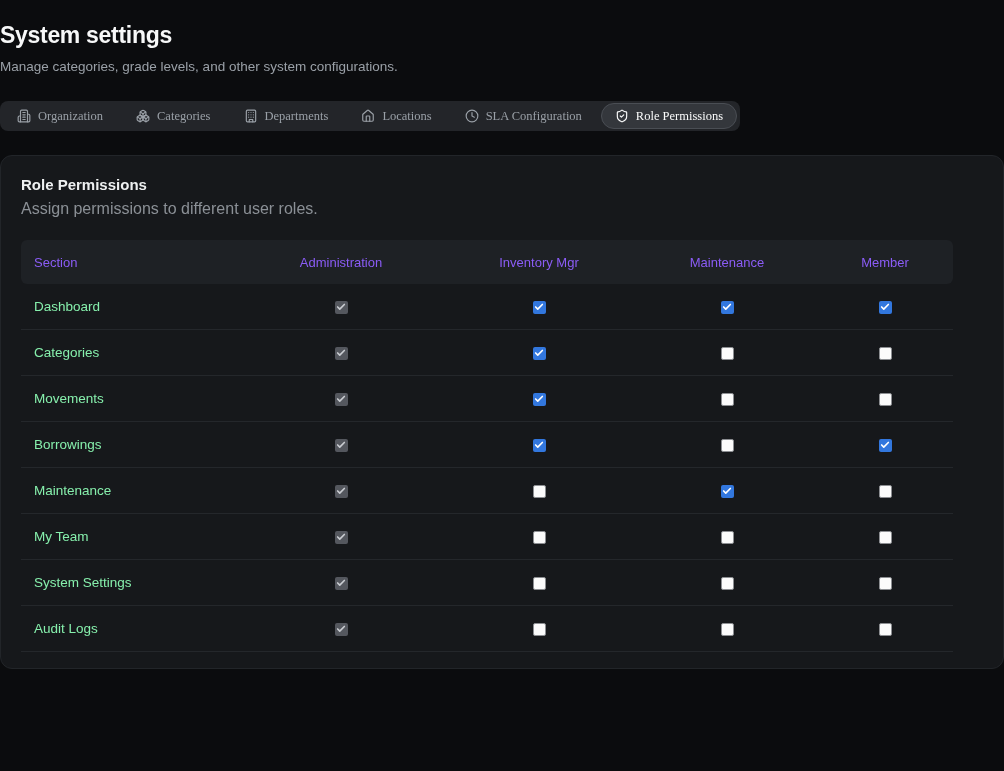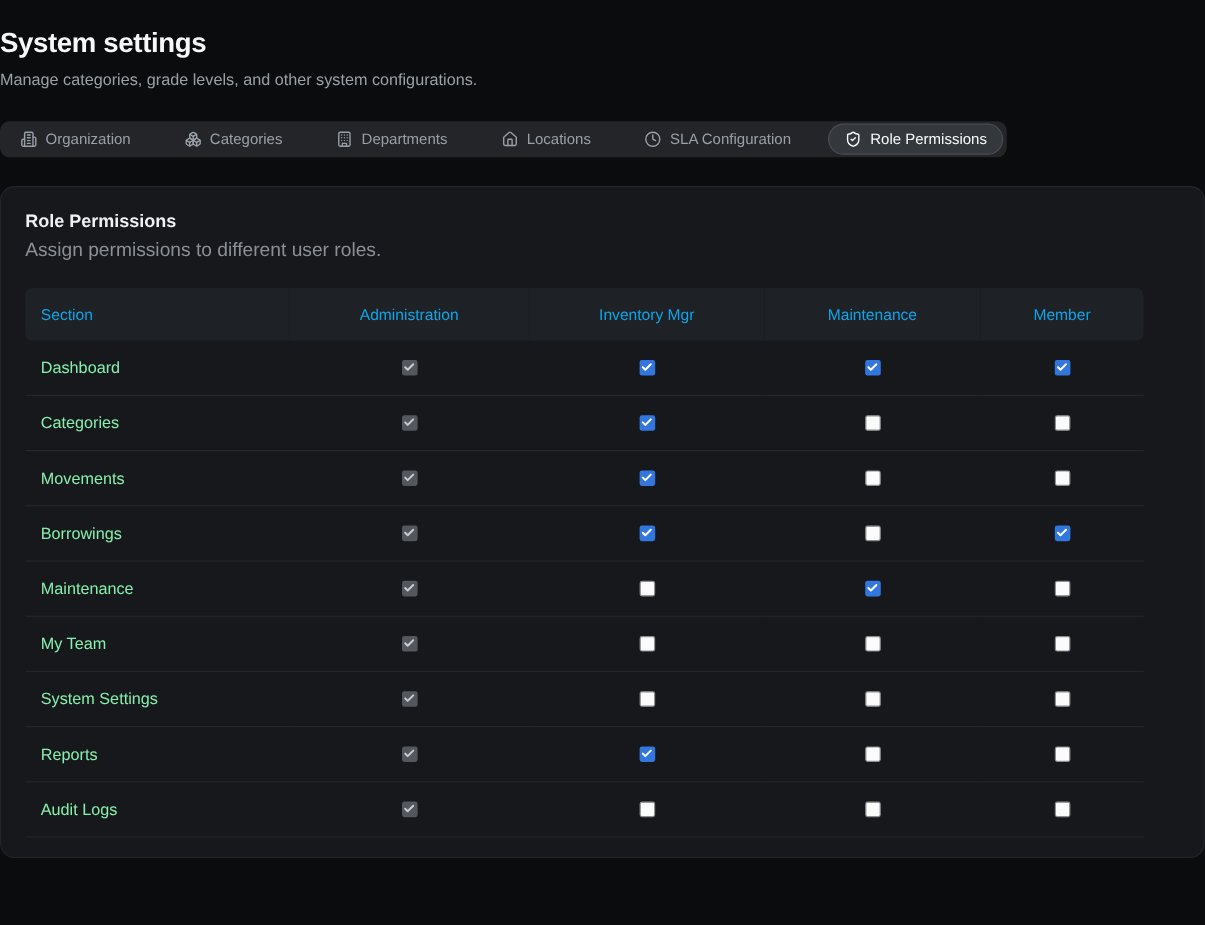--- a/index.html
+++ b/index.html
@@ -27,21 +27,22 @@
 
   
   .tabbar {
     margin-top: 27px;
     display: inline-flex;
     align-items: center;
     background: #232529;
     border-radius: 8px;
     padding: 2px 3px;
     height: 30px;
-    gap: 17px;
+    gap: 5px;
+    font-family: Liberation Serif, serif;
   }
   .tab {
     display: inline-flex;
     align-items: center;
     gap: 7px;
     height: 26px;
     padding: 0 13px;
     border-radius: 13px;
     border: 1px solid transparent;
     background: transparent;
@@ -84,21 +85,21 @@
     width: 932px;
     border-collapse: separate;
     border-spacing: 0;
     table-layout: fixed;
   }
   thead th {
     background: #1e2125;
     height: 44px;
     font-size: 13px;
     font-weight: 500;
-    color: #0ea5e9;
+    color: #8b5cf6;
     text-align: center;
     vertical-align: middle;
   }
   thead th:first-child { text-align: left; padding-left: 13px; border-radius: 6px 0 0 6px; }
   thead th:last-child  { border-radius: 0 6px 6px 0; }
 
   tbody td {
     height: 46px;
     border-bottom: 1px solid #24272b;
     text-align: center;
@@ -341,35 +342,20 @@
             <td><span class="cb checked-disabled">
                 <svg viewBox="0 0 24 24">
                   <path d="M20 6 9 17l-5-5"></path>
                 </svg>
               </span></td>
             <td><span class="cb unchecked"></span></td>
             <td><span class="cb unchecked"></span></td>
             <td><span class="cb unchecked"></span></td>
           </tr>
           <tr>
-            <td class="section-cell">Reports</td>
-            <td><span class="cb checked-disabled">
-                <svg viewBox="0 0 24 24">
-                  <path d="M20 6 9 17l-5-5"></path>
-                </svg>
-              </span></td>
-            <td><span class="cb checked">
-                <svg viewBox="0 0 24 24">
-                  <path d="M20 6 9 17l-5-5"></path>
-                </svg>
-              </span></td>
-            <td><span class="cb unchecked"></span></td>
-            <td><span class="cb unchecked"></span></td>
-          </tr>
-          <tr>
             <td class="section-cell">Audit Logs</td>
             <td><span class="cb checked-disabled">
                 <svg viewBox="0 0 24 24">
                   <path d="M20 6 9 17l-5-5"></path>
                 </svg>
               </span></td>
             <td><span class="cb unchecked"></span></td>
             <td><span class="cb unchecked"></span></td>
             <td><span class="cb unchecked"></span></td>
           </tr>

